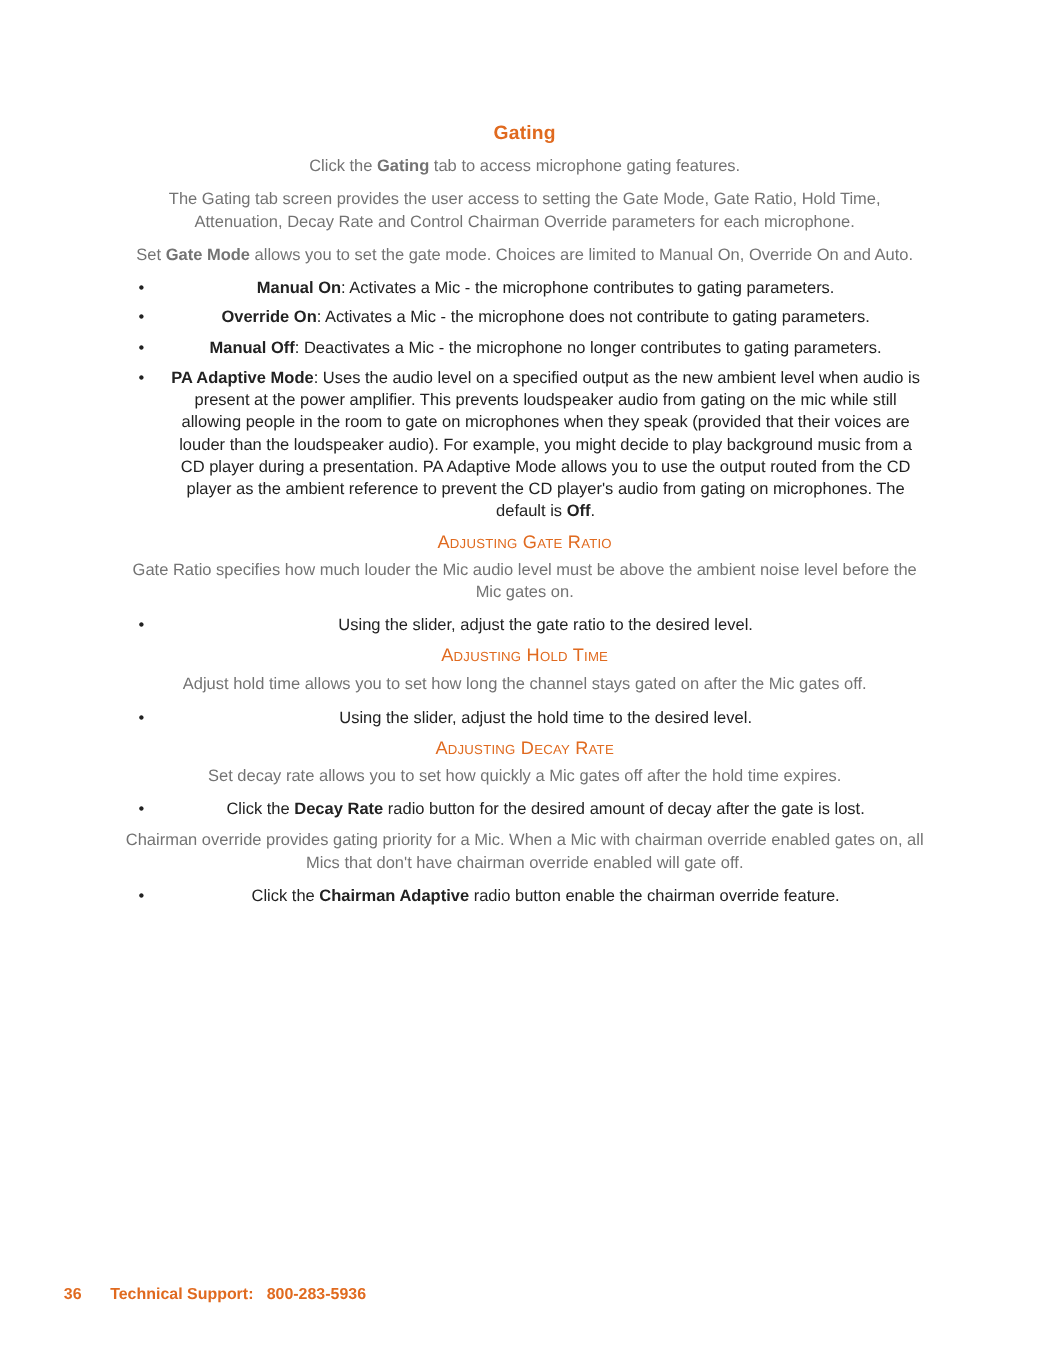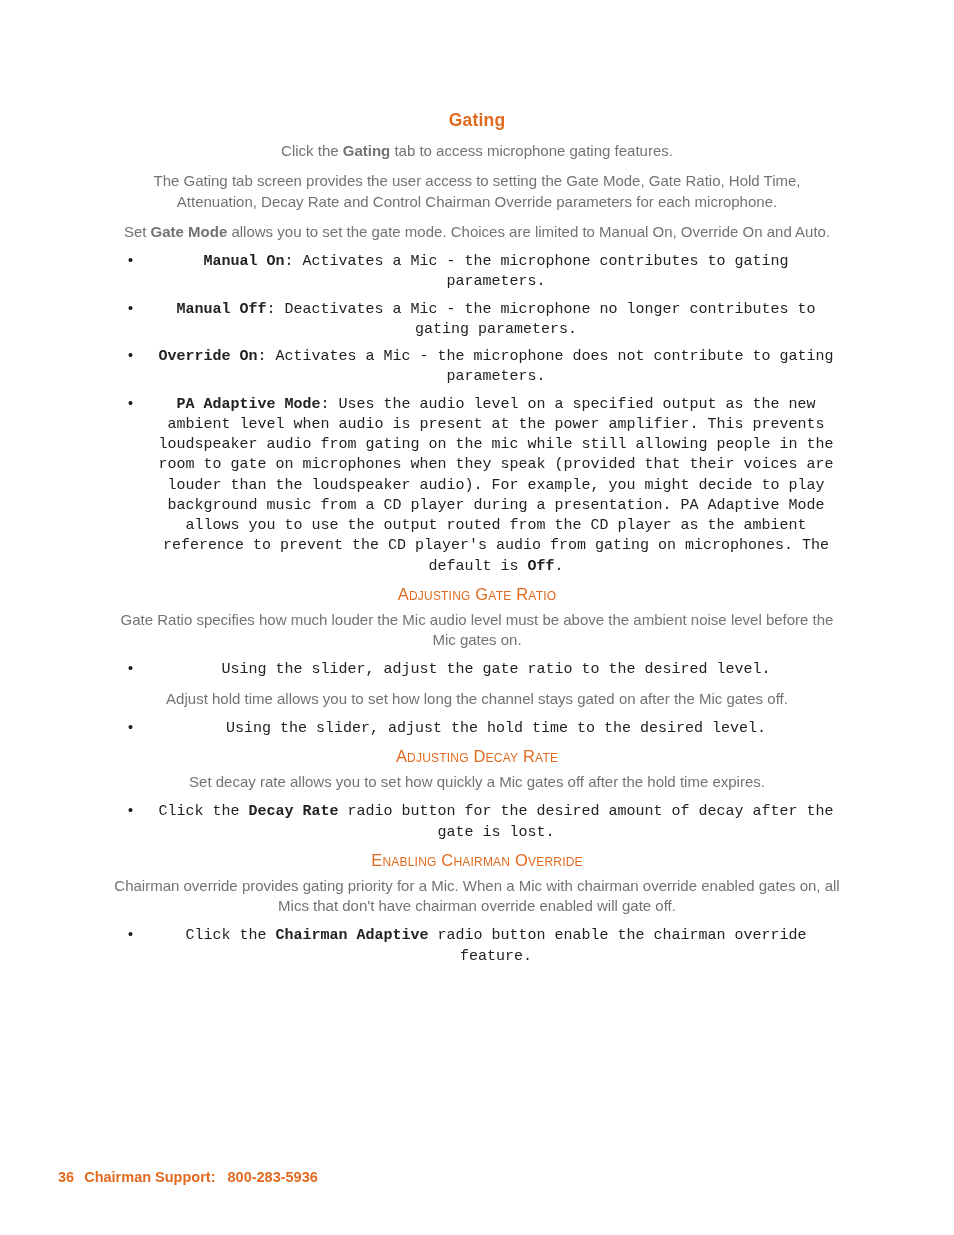--- a/index.html
+++ b/index.html
@@ -32,21 +32,20 @@
     font-size: 16.5px;
     letter-spacing: 0.2px;
     margin-top: 6px;
     margin-bottom: 6px;
     font-weight: 400;
   }
   ul.bullets {
     list-style: none;
     padding-left: 0;
     margin-bottom: 8px;
-    font-family: Liberation Mono, monospace;
   }
   ul.bullets > li {
     position: relative;
     padding-left: 38px;
     font-size: 15px;
     line-height: 1.35;
     color: #222;
     margin-bottom: 7px;
   }
   ul.bullets > li::before {
@@ -58,21 +57,21 @@
     font-size: 15px;
   }
   strong { font-weight: 700; }
   .footer {
     position: absolute;
     left: 58px;
     bottom: 50px;
     font-size: 14.5px;
     font-weight: 700;
   }
-  .footer .pnum { color: #e06a1f; margin-right: 6px; }
+  .footer .pnum { color: #e06a1f; margin-right: 22px; }
   .footer .flabel { color: #e06a1f; margin-right: 8px; }
   .footer .fphone { color: #e06a1f; text-align: right; }
 </style>
 </head>
 <body>
 
 <div class="page">
 
   <div class="h1">Gating</div>
 
@@ -85,56 +84,56 @@
 
   <p class="para">
     <span>Set </span><strong>Gate Mode</strong><span> allows you to set the gate mode. Choices are limited to Manual On, Override On and Auto.</span>
   </p>
 
   <ul class="bullets">
     <li>
       <strong>Manual On</strong><span>: Activates a Mic - the microphone contributes to gating parameters.</span>
     </li>
     <li>
-      <strong>Manual Off</strong><span>: Deactivates a Mic - the microphone no longer contributes to gating parameters.</span>
+      <strong>Override On</strong><span>: Activates a Mic - the microphone does not contribute to gating parameters.</span>
     </li>
     <li>
-      <strong>Override On</strong><span>: Activates a Mic - the microphone does not contribute to gating parameters.</span>
+      <strong>Manual Off</strong><span>: Deactivates a Mic - the microphone no longer contributes to gating parameters.</span>
     </li>
     <li>
       <strong>PA Adaptive Mode</strong><span>: Uses the audio level on a specified output as the new ambient level when audio is present at the power amplifier. This prevents loudspeaker audio from gating on the mic while still allowing people in the room to gate on microphones when they speak (provided that their voices are louder than the loudspeaker audio). For example, you might decide to play background music from a CD player during a presentation. PA Adaptive Mode allows you to use the output routed from the CD player as the ambient reference to prevent the CD player's audio from gating on microphones. The default is </span><strong>Off</strong><span>.</span>
     </li>
   </ul>
 
   <div class="subhead">Adjusting Gate Ratio</div>
   <p class="para">Gate Ratio specifies how much louder the Mic audio level must be above the ambient noise level before the Mic gates on.</p>
   <ul class="bullets">
     <li>Using the slider, adjust the gate ratio to the desired level.</li>
   </ul>
 
+  <div class="subhead">Adjusting Hold Time</div>
   <p class="para">Adjust hold time allows you to set how long the channel stays gated on after the Mic gates off.</p>
   <ul class="bullets">
     <li>Using the slider, adjust the hold time to the desired level.</li>
   </ul>
 
   <div class="subhead">Adjusting Decay Rate</div>
   <p class="para">Set decay rate allows you to set how quickly a Mic gates off after the hold time expires.</p>
   <ul class="bullets">
     <li>
       <span>Click the </span><strong>Decay Rate</strong><span> radio button for the desired amount of decay after the gate is lost.</span>
     </li>
   </ul>
 
-  <div class="subhead">Enabling Chairman Override</div>
   <p class="para">Chairman override provides gating priority for a Mic. When a Mic with chairman override enabled gates on, all Mics that don't have chairman override enabled will gate off.</p>
   <ul class="bullets">
     <li>
       <span>Click the </span><strong>Chairman Adaptive</strong><span> radio button enable the chairman override feature.</span>
     </li>
   </ul>
 
 </div>
 
 <div class="footer">
   <span class="pnum">36</span>
-  <span class="flabel">Chairman Support:</span>
+  <span class="flabel">Technical Support:</span>
   <span class="fphone">800-283-5936</span>
 </div>
 
 </body></html>

